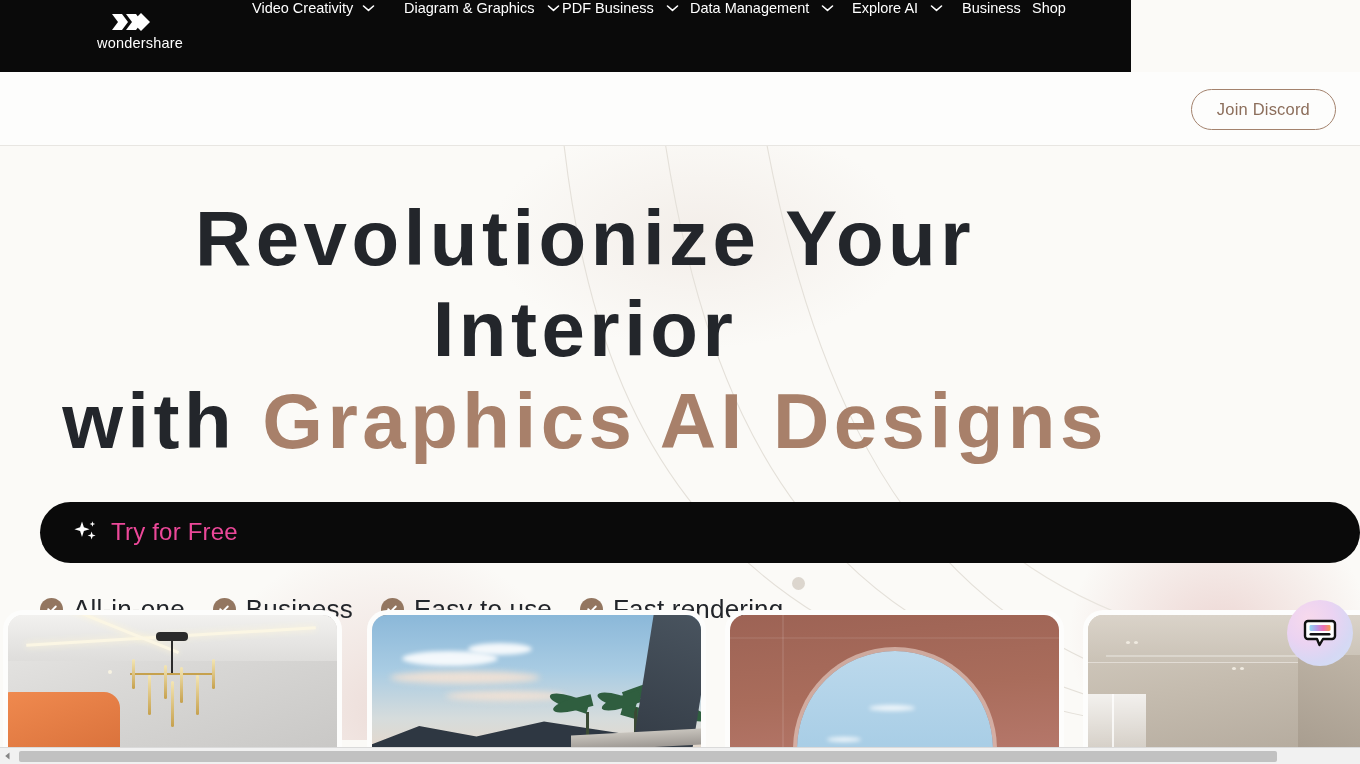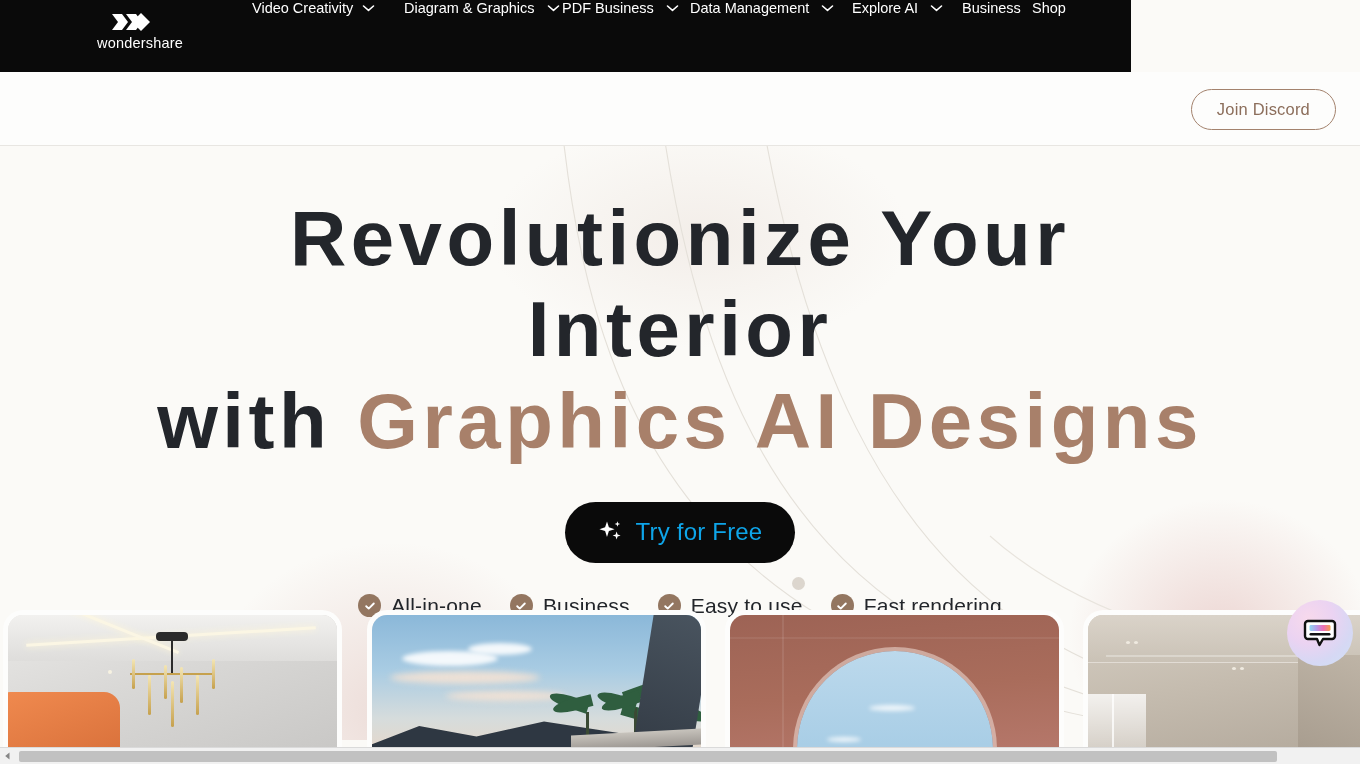--- a/index.html
+++ b/index.html
@@ -91,53 +91,53 @@
     background:radial-gradient(closest-side, rgba(222,206,196,0.28), rgba(222,206,196,0) 75%);
   }
   .arcs { position:absolute; inset:0; pointer-events:none; }
   .arc-dot {
     position:absolute; left:792px; top:431px; width:13px; height:13px;
     border-radius:50%; background:#DCD6CE;
   }
 
   .hero-inner {
     position:absolute; inset:0; display:flex; flex-direction:column;
-    align-items:center; z-index:5;
+    z-index:5;margin-left:40px;
   }
   .headline {
     text-align:center; margin-top:47px;
     font-family:"Liberation Sans", sans-serif;
     font-weight:bold; font-size:78px; line-height:1.17;
     letter-spacing:4.5px; color:#23262B;
     width:1090px;
   }
   .headline .accent { color:#A8806A; }
   .headline .l2 { display:block; }
 
   .cta {
     margin-top:35px;
     height:61px; padding:0 33px; border:none; border-radius:31px;
-    background:#0A0A0A; color:#0ea5e9;
+    background:#0A0A0A; color:#ec4899;
     font-size:24px; font-family:"Liberation Sans", sans-serif;
     display:flex; align-items:center; gap:12px; cursor:pointer;
     letter-spacing:0.2px;
   }
   .spark { width:26px; height:26px; display:block; }
 
   .features {
     margin-top:31px; display:flex; align-items:center; gap:28px;
   }
   .feature { display:flex; align-items:center; gap:10px; }
   .check {
     width:23px; height:23px; border-radius:50%; background:#937660;
     display:flex; align-items:center; justify-content:center; flex:0 0 auto;
   }
   .check svg { width:12px; height:12px; display:block; }
   .feature-label {
-    font-size:21px; color:#22252A; letter-spacing:0.2px;
+    font-size:26px; color:#22252A; letter-spacing:0.2px;
     font-family:"Liberation Sans", sans-serif;
   }
 
   
   .carousel {
     position:absolute; left:0; top:615px; width:1360px; height:133px;
     display:flex; align-items:flex-start; z-index:10;
   }
   .card {
     height:133px; border-radius:15px 15px 0 0; overflow:hidden;

